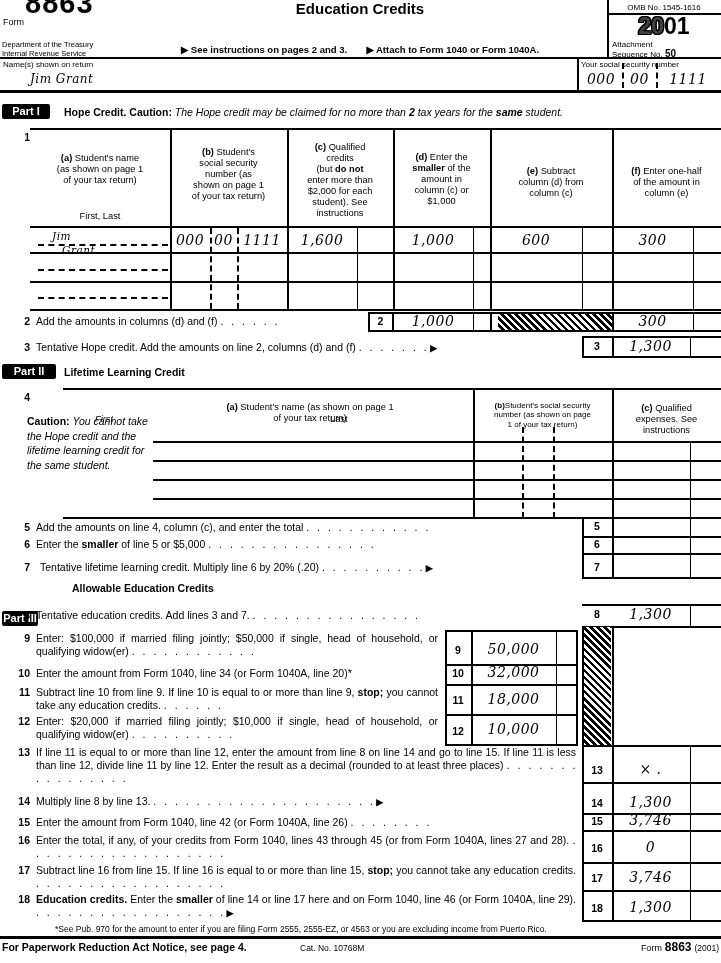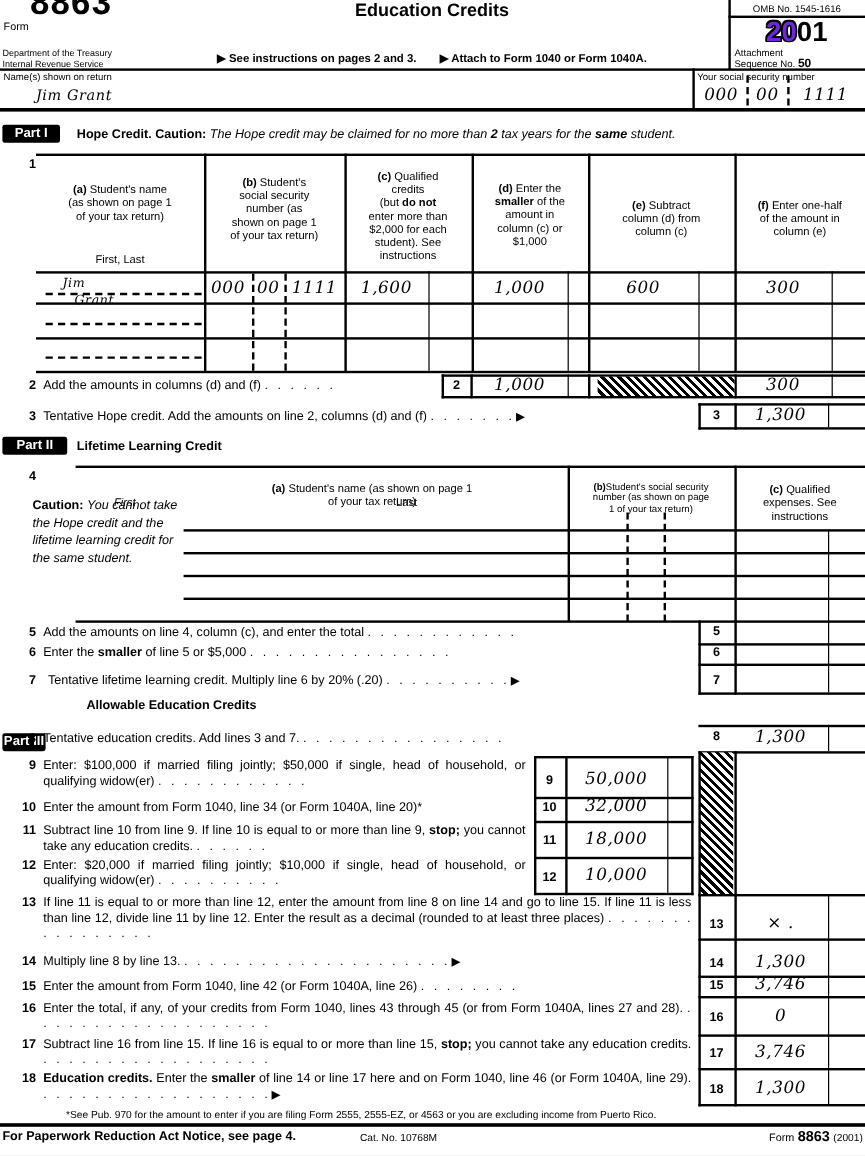--- a/index.html
+++ b/index.html
@@ -24,21 +24,21 @@
   .vlt{position:absolute;background:#000;width:1px;}
   .vldash{position:absolute;width:0;border-left:2px dashed #000;}
   .dashline{position:absolute;border-bottom:2px dashed #000;height:0;}
   .partbar{position:absolute;background:#000;color:#fff;font-weight:bold;font-size:11px;
            text-align:center;line-height:15px;height:15px;border-radius:2px;}
   .hatch{position:absolute;background:repeating-linear-gradient(45deg,#fff 0 2.5px,#000 2.5px 5px);}
   .dots{word-spacing:4px;letter-spacing:.5px;}
   .lno{position:absolute;left:8px;width:22px;text-align:right;font-weight:bold;}
   .bno{position:absolute;left:583px;width:28px;text-align:center;font-weight:bold;}
   .amt{position:absolute;left:614px;width:73px;text-align:center;}
-  .outline20{color:#6d28d9;text-shadow:-1.3px -1.3px 0 #000,1.3px -1.3px 0 #000,-1.3px 1.3px 0 #000,1.3px 1.3px 0 #000,0 -1.3px 0 #000,0 1.3px 0 #000,-1.3px 0 0 #000,1.3px 0 0 #000;}
+  .outline20{color:#404040;text-shadow:-1.3px -1.3px 0 #000,1.3px -1.3px 0 #000,-1.3px 1.3px 0 #000,1.3px 1.3px 0 #000,0 -1.3px 0 #000,0 1.3px 0 #000,-1.3px 0 0 #000,1.3px 0 0 #000;}
 </style>
 </head>
 <body>
 
 <div class="page">
 
   <span class="abs" style="left:3px;top:16px;font-size:9px;">Form</span>
   <span class="abs b" style="left:25px;top:-3px;font-size:29px;letter-spacing:1px;">8863</span>
   <span class="abs tiny" style="left:2px;top:40px;">Department of the Treasury</span>
   <span class="abs tiny" style="left:2px;top:49px;">Internal Revenue Service</span>

